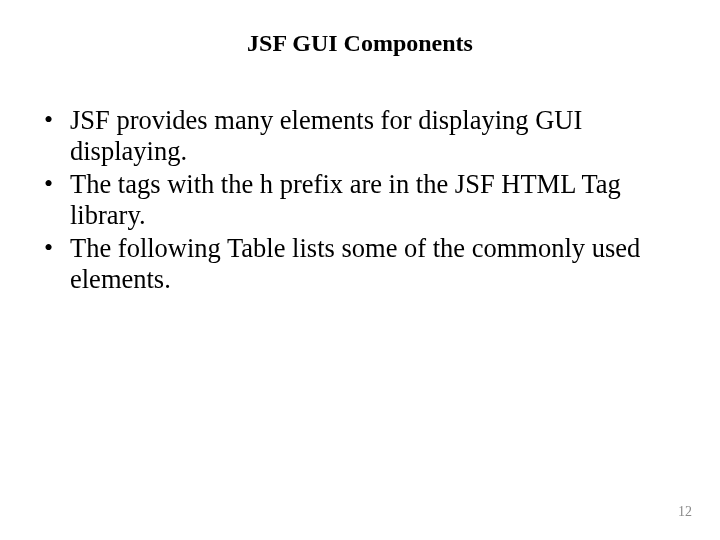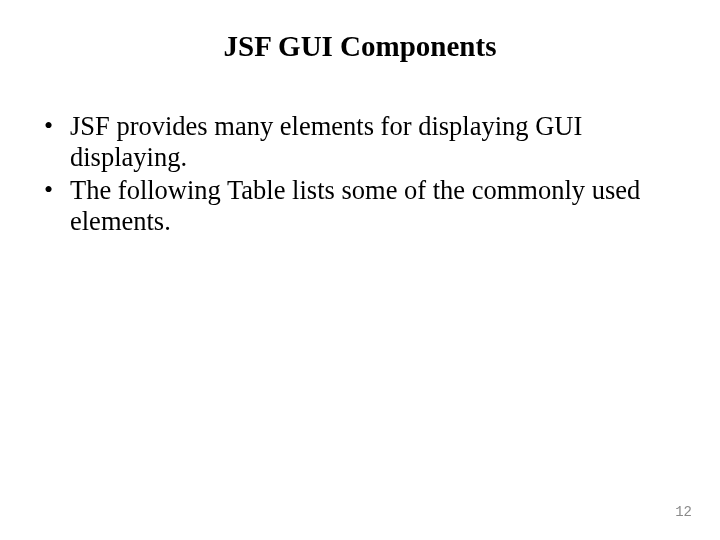--- a/index.html
+++ b/index.html
@@ -7,21 +7,21 @@
       width: 720px;
       height: 540px;
       background: #ffffff;
       font-family: "Times New Roman", Times, serif;
       color: #000000;
       position: relative;
       padding: 24px 36px 36px 36px;
     }
     .title {
       text-align: center;
-      font-size: 29px;
+      font-size: 24px;
       font-weight: bold;
       margin-bottom: 48px;
       margin-top: 6px;
     }
     .bullets {
       list-style: none;
       padding-left: 8px;
     }
     .bullets li {
       font-size: 26.5px;
@@ -36,26 +36,27 @@
       left: 0;
       top: 0;
       font-size: 26px;
     }
     .page-number {
       position: absolute;
       bottom: 20px;
       right: 28px;
       font-size: 14px;
       color: #8a8a8a;
-      font-family: Liberation Mono, monospace;
+      font-family: Liberation Serif, serif;
     }
   </style>
 </head>
 <body>
 
 <h1 class="title">JSF GUI Components</h1>
 
 <ul class="bullets">
   <li>JSF provides many elements for displaying GUI displaying.</li>
+  <li>The tags with the h prefix are in the JSF HTML Tag library.</li>
   <li>The following Table lists some of the commonly used elements.</li>
 </ul>
 
 <div class="page-number">12</div>
 
 </body></html>

